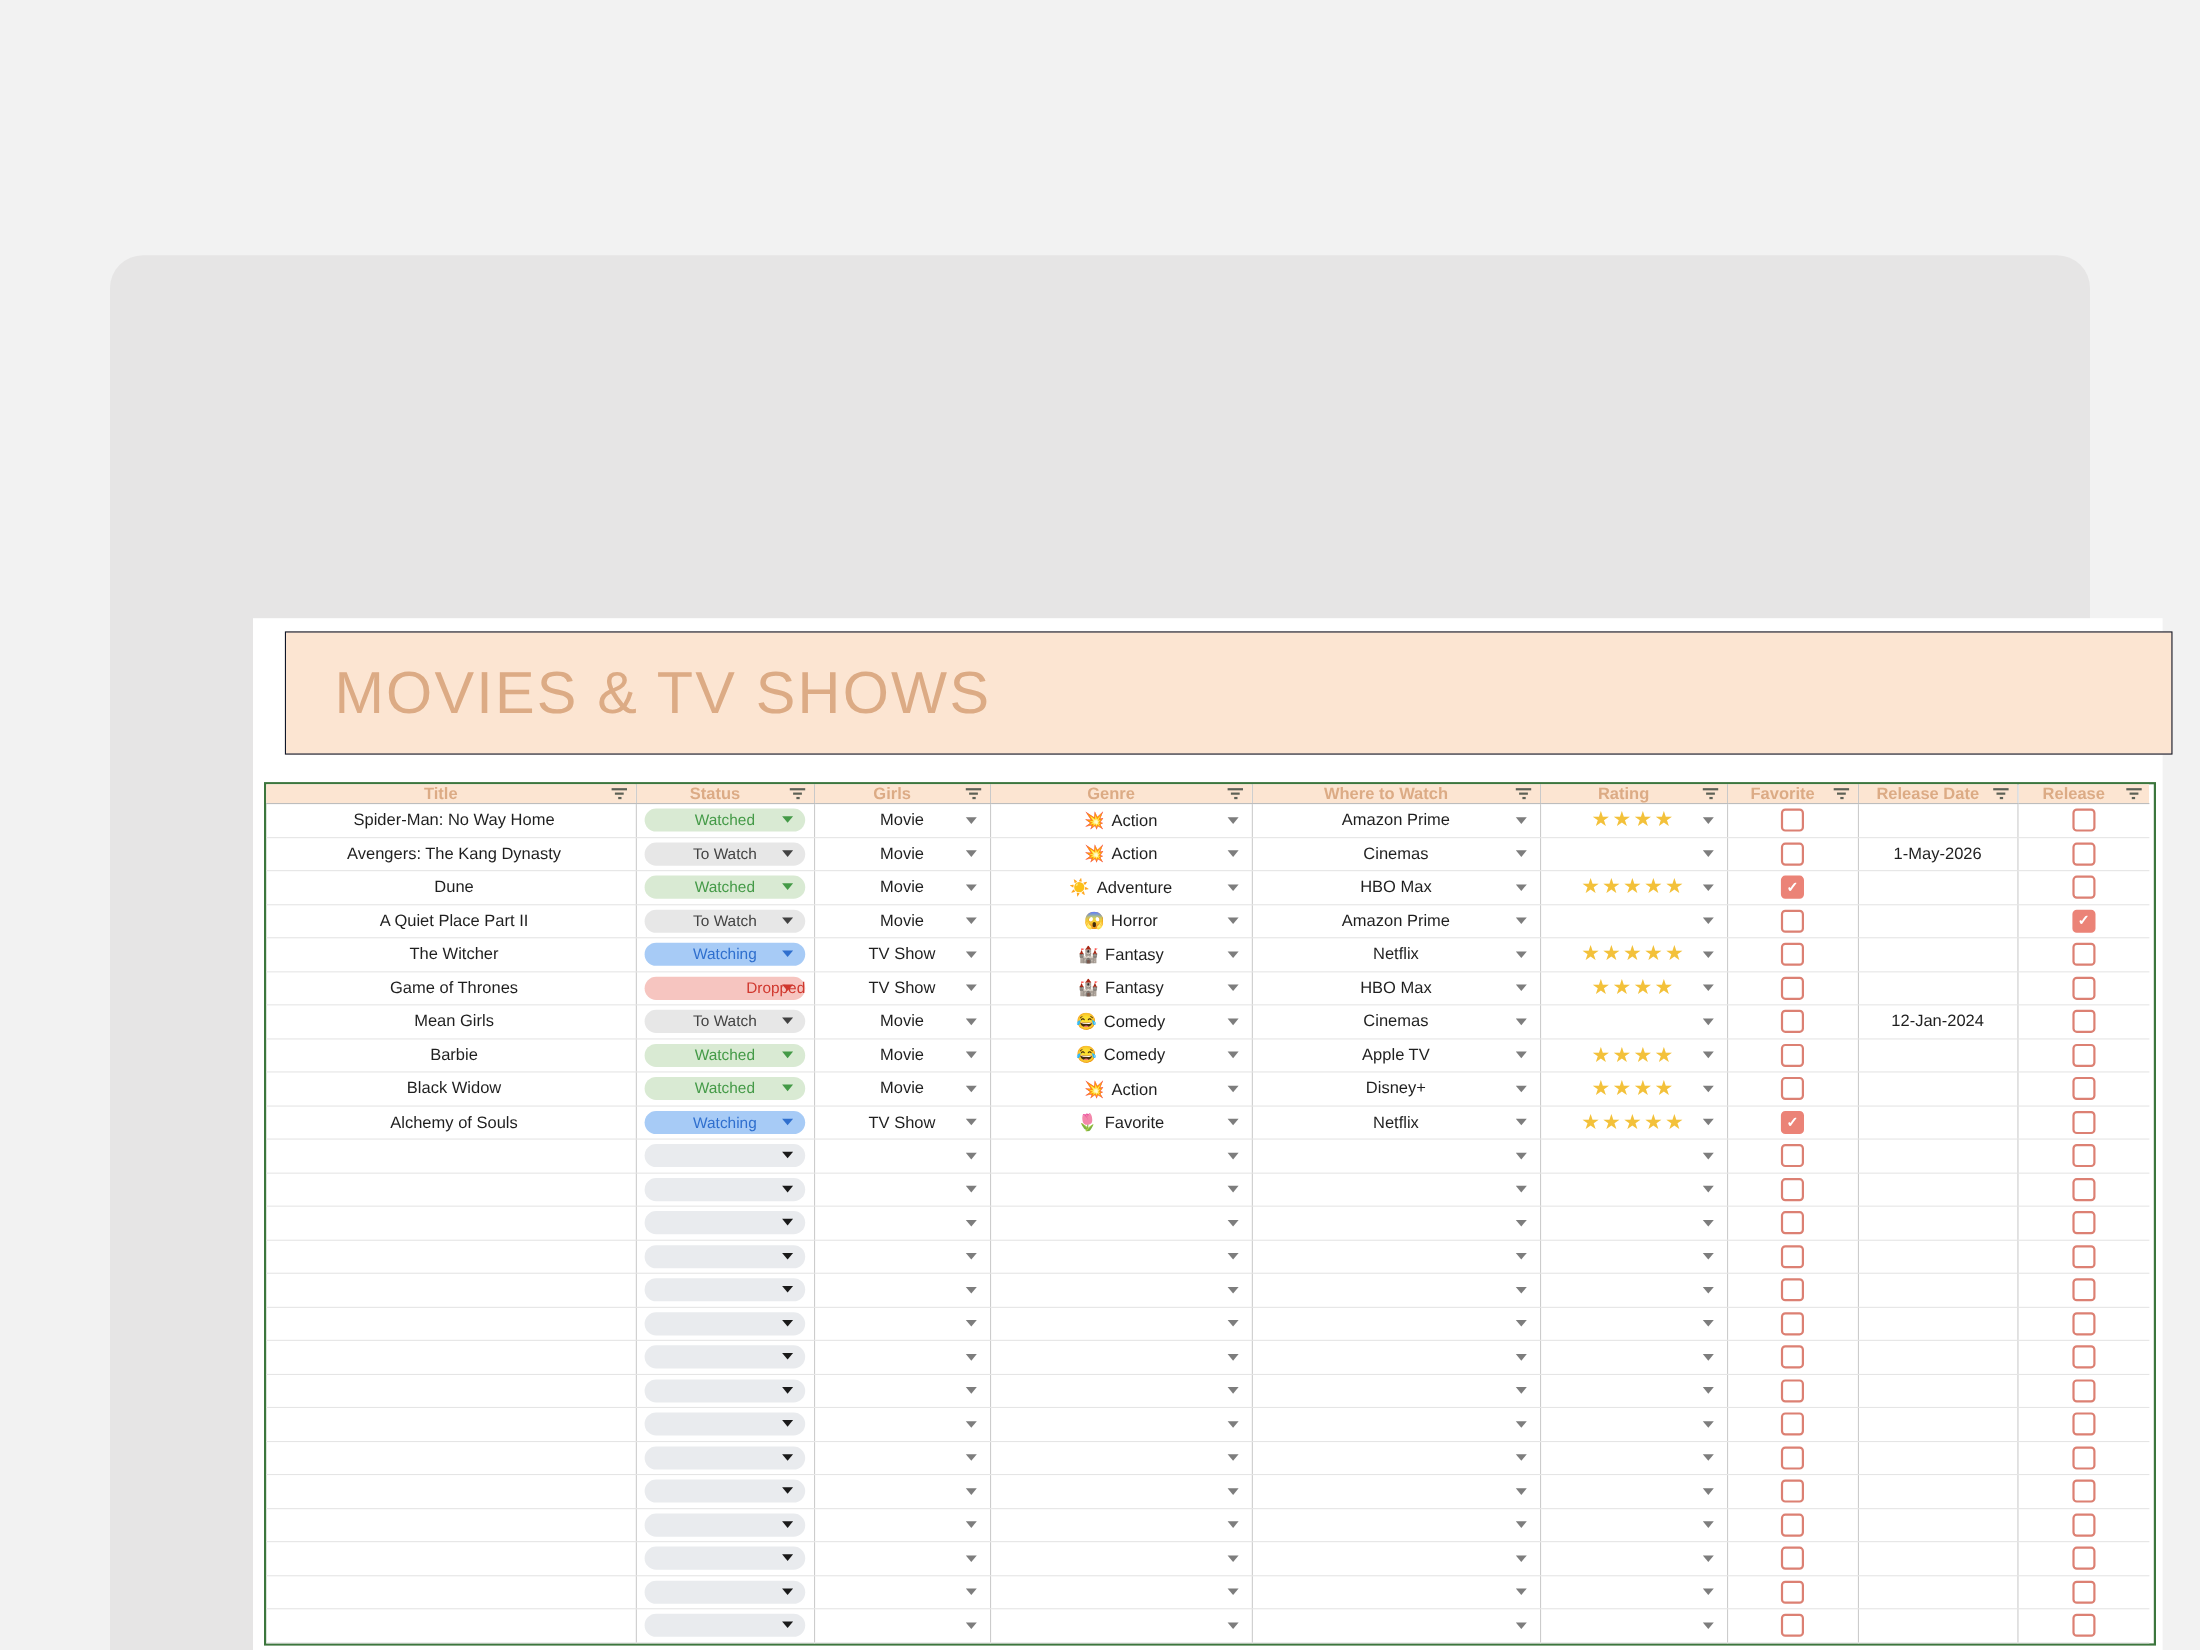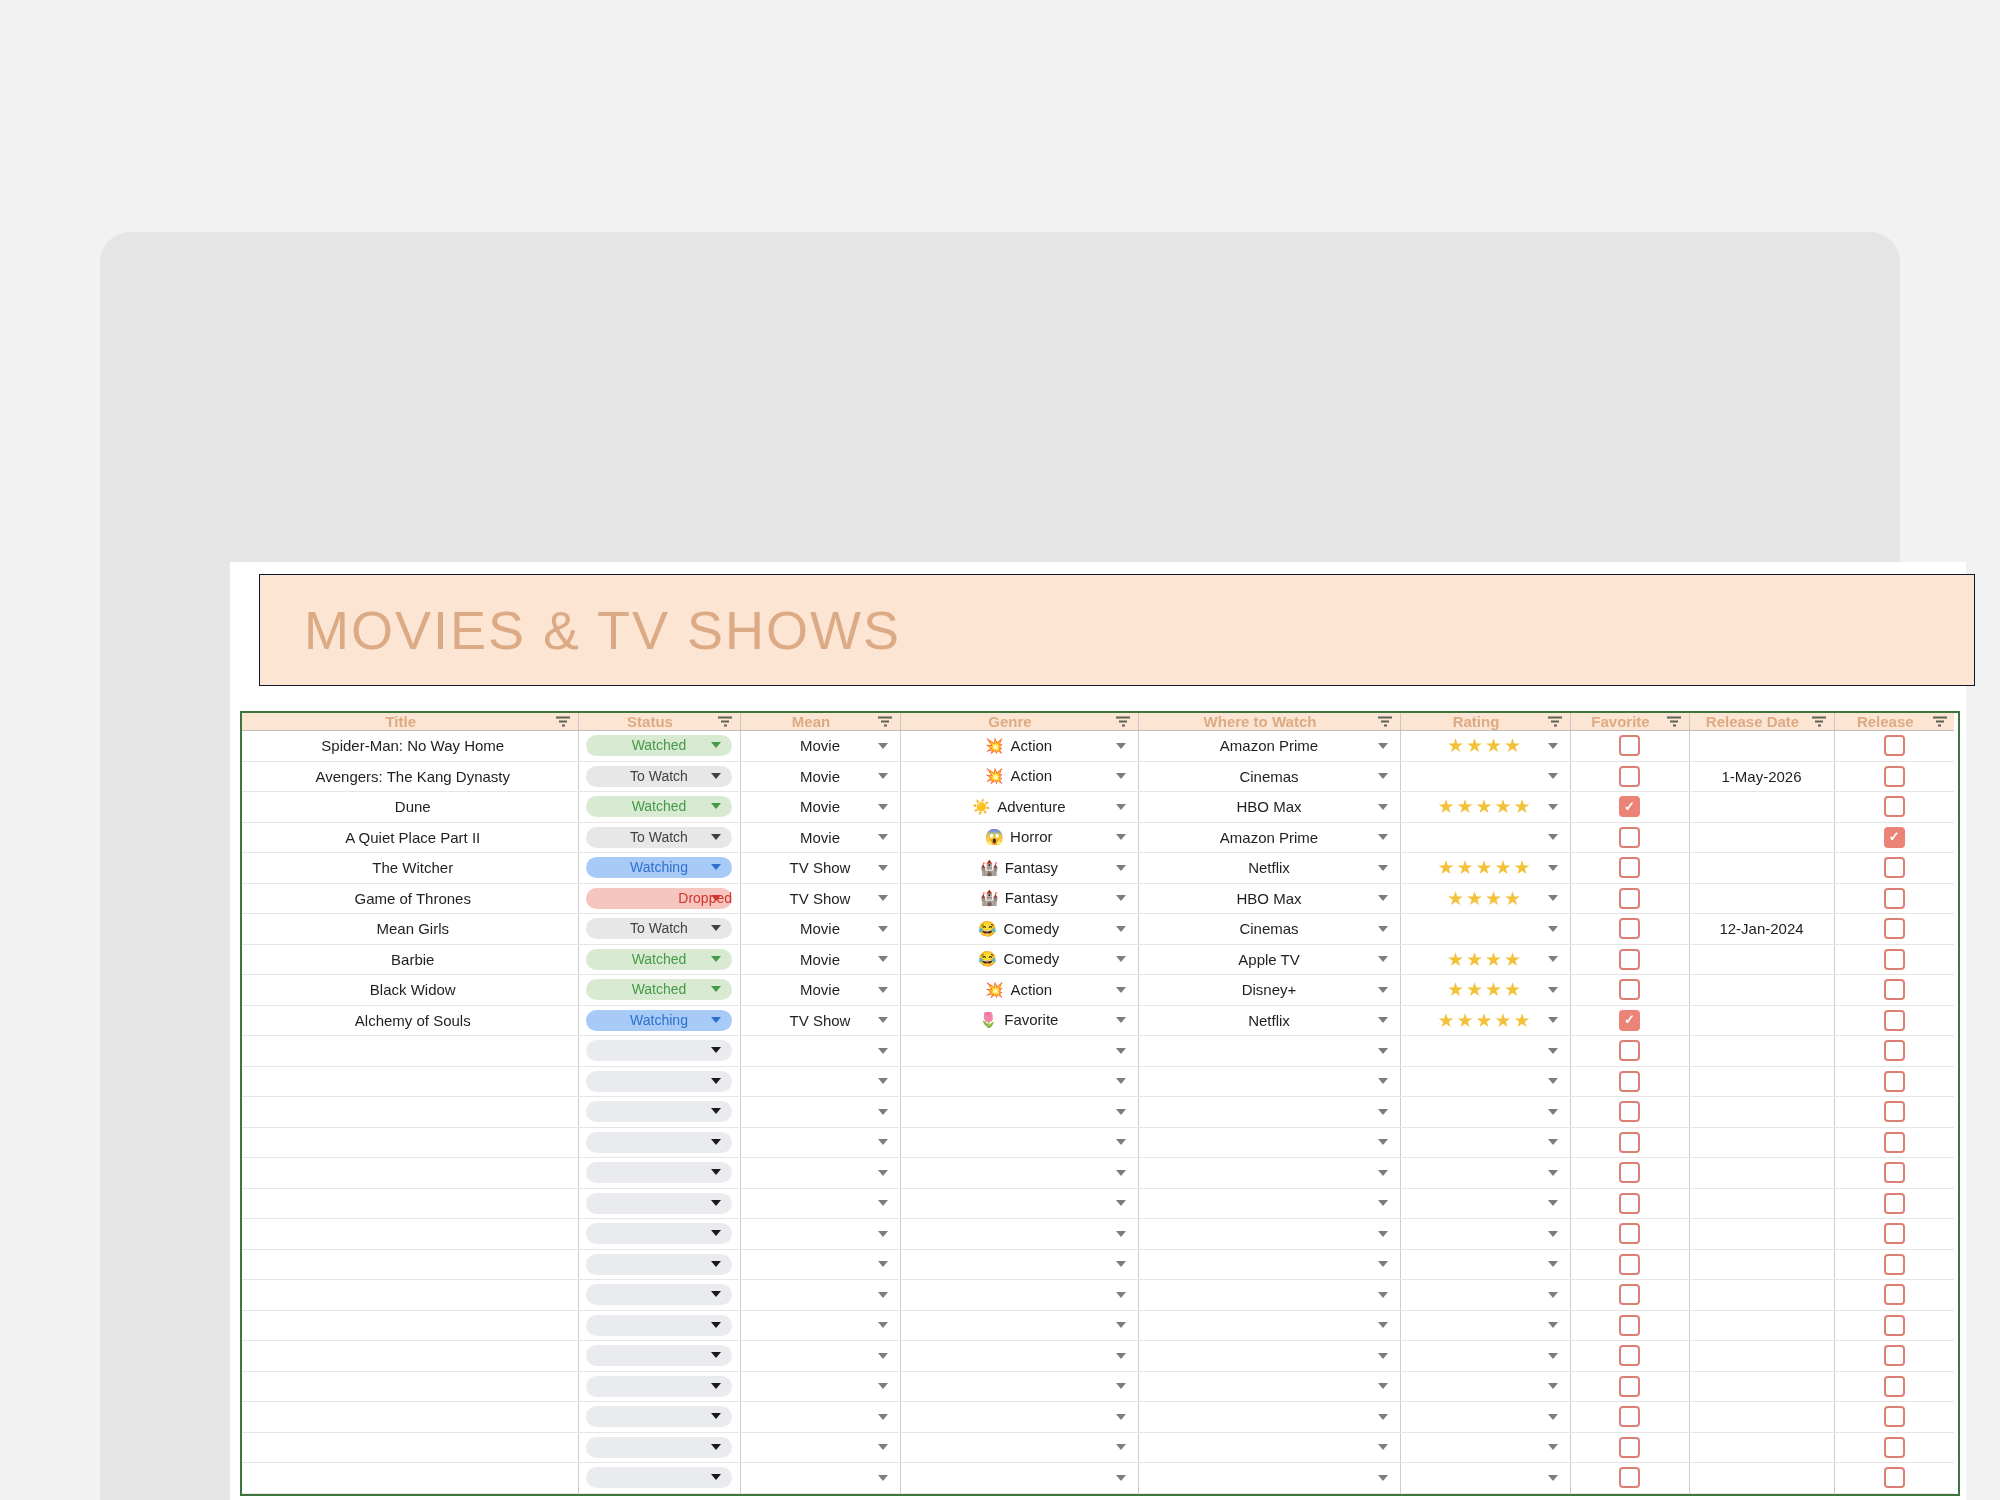--- a/index.html
+++ b/index.html
@@ -82,21 +82,21 @@
                 <th><span>Title</span><span class="f-icon">
                     <i></i>
                     <i></i>
                     <i></i>
                   </span></th>
                 <th><span>Status</span><span class="f-icon">
                     <i></i>
                     <i></i>
                     <i></i>
                   </span></th>
-                <th><span>Mean</span><span class="f-icon">
+                <th><span>Girls</span><span class="f-icon">
                     <i></i>
                     <i></i>
                     <i></i>
                   </span></th>
                 <th><span>Genre</span><span class="f-icon">
                     <i></i>
                     <i></i>
                     <i></i>
                   </span></th>
                 <th><span>Where to Watch</span><span class="f-icon">

